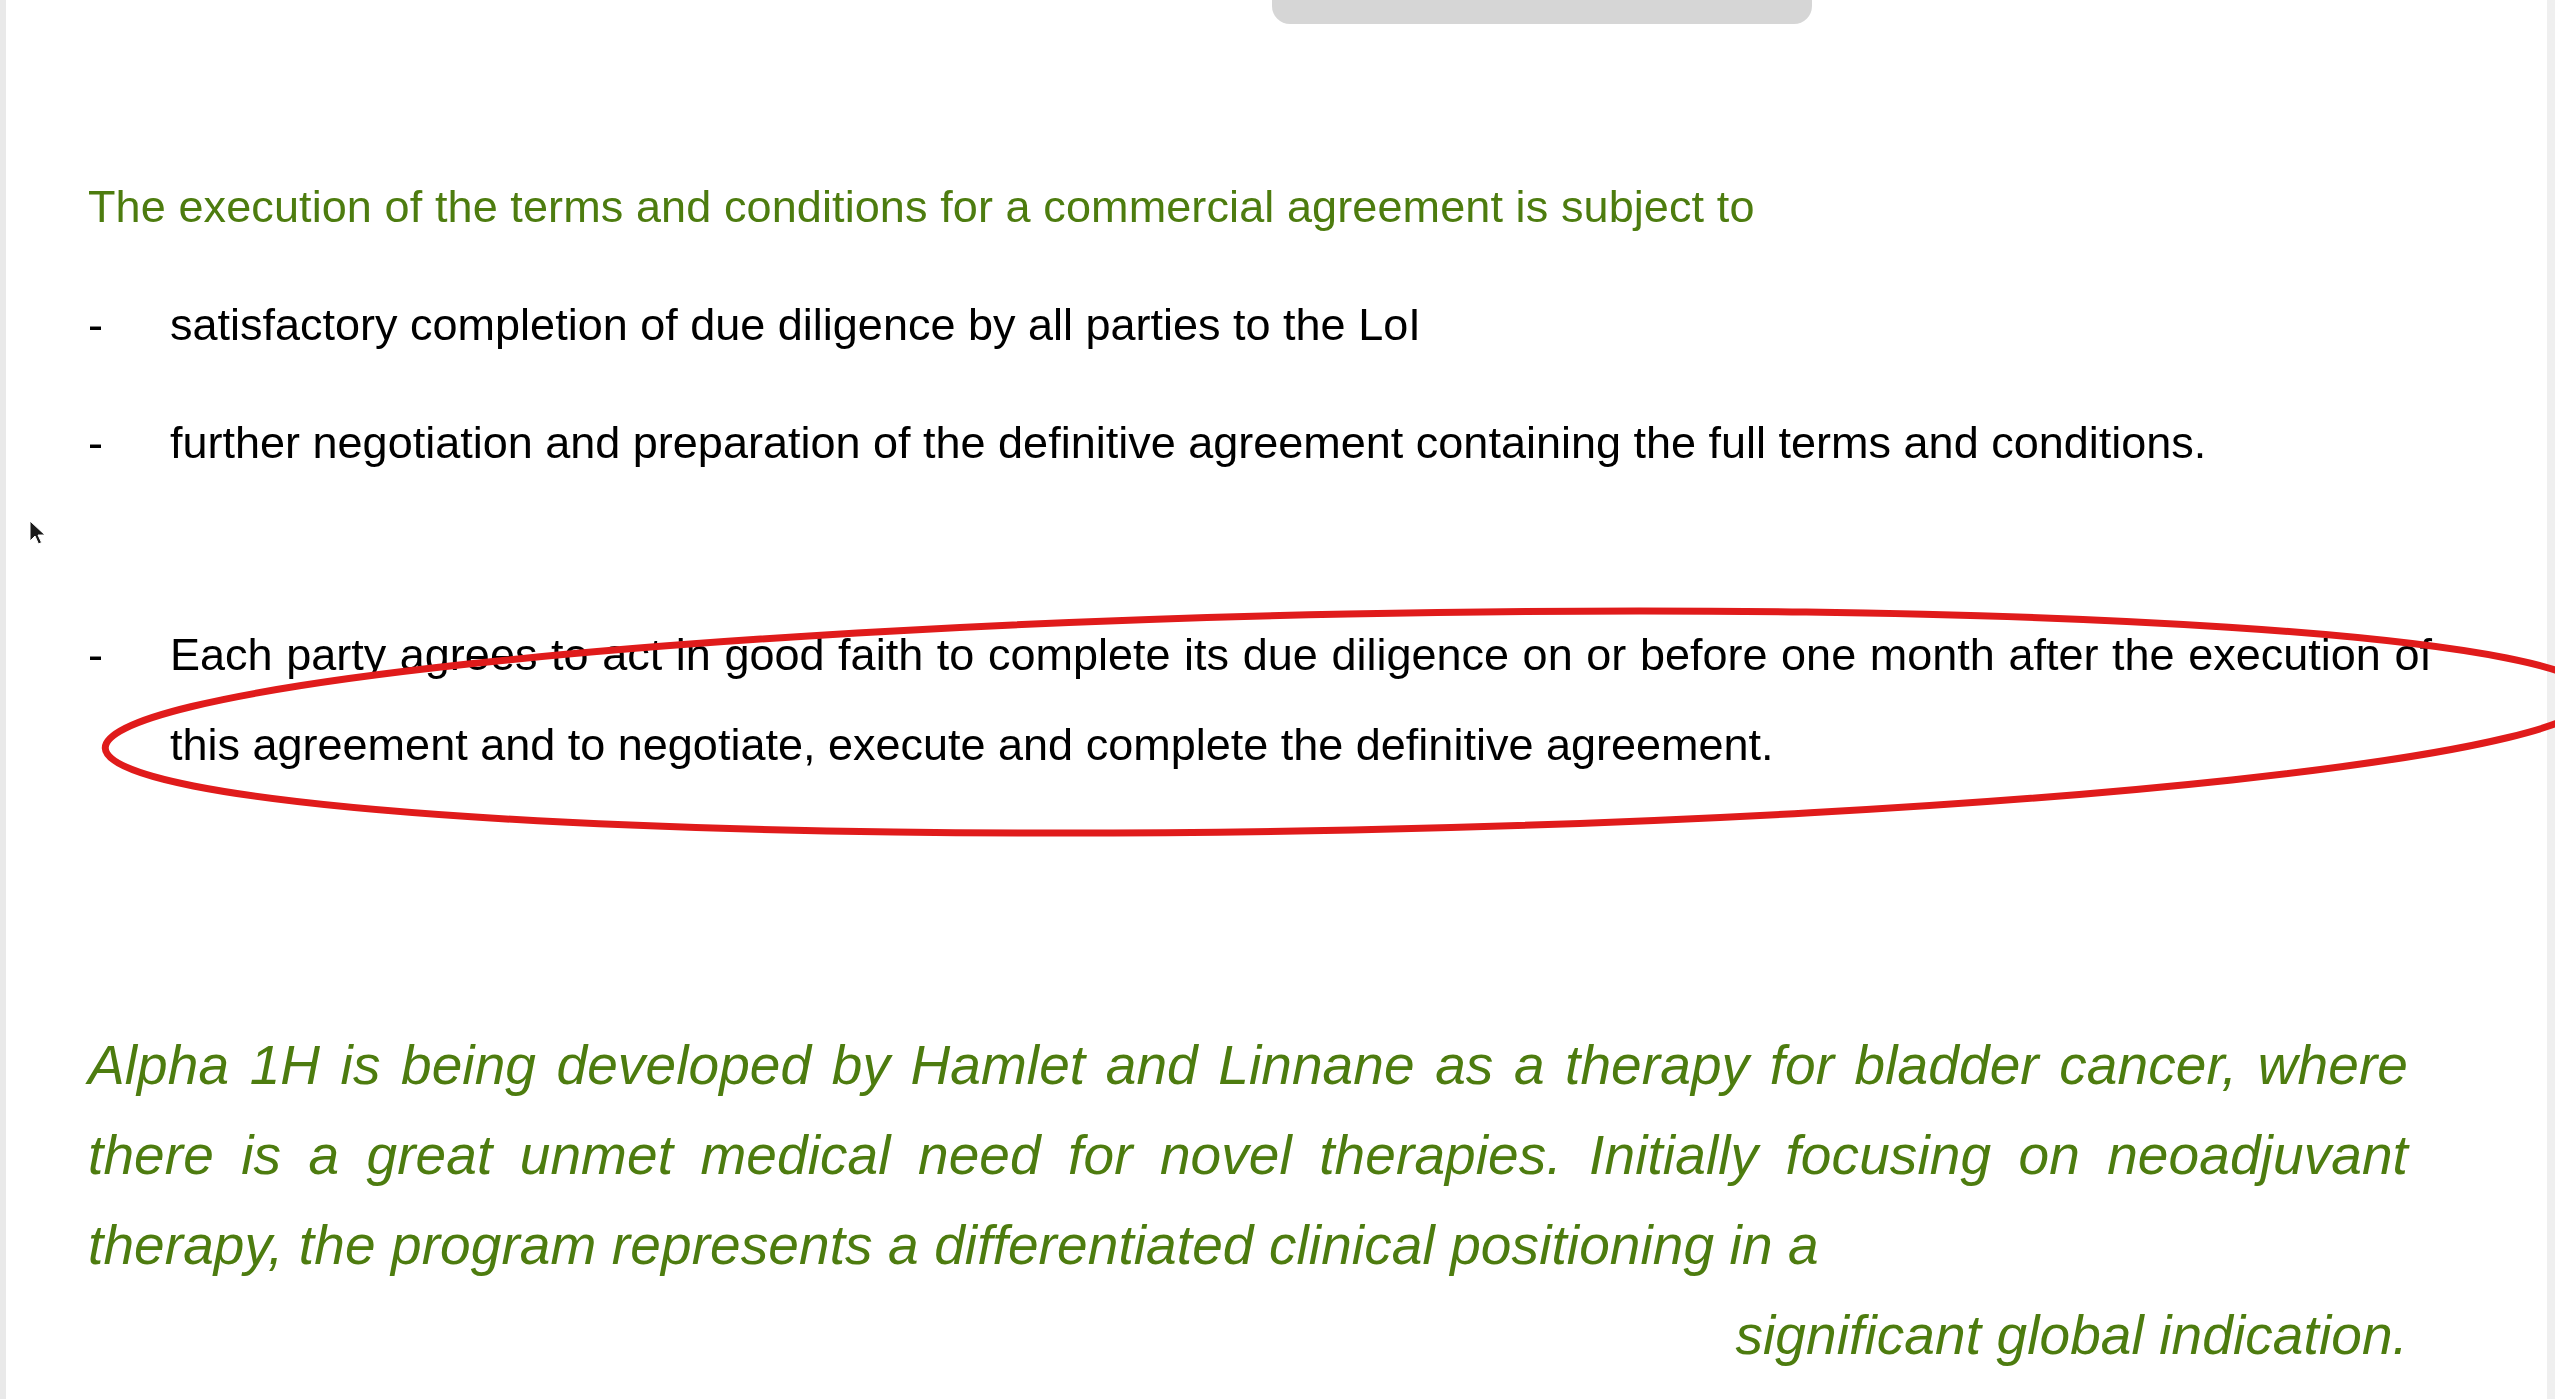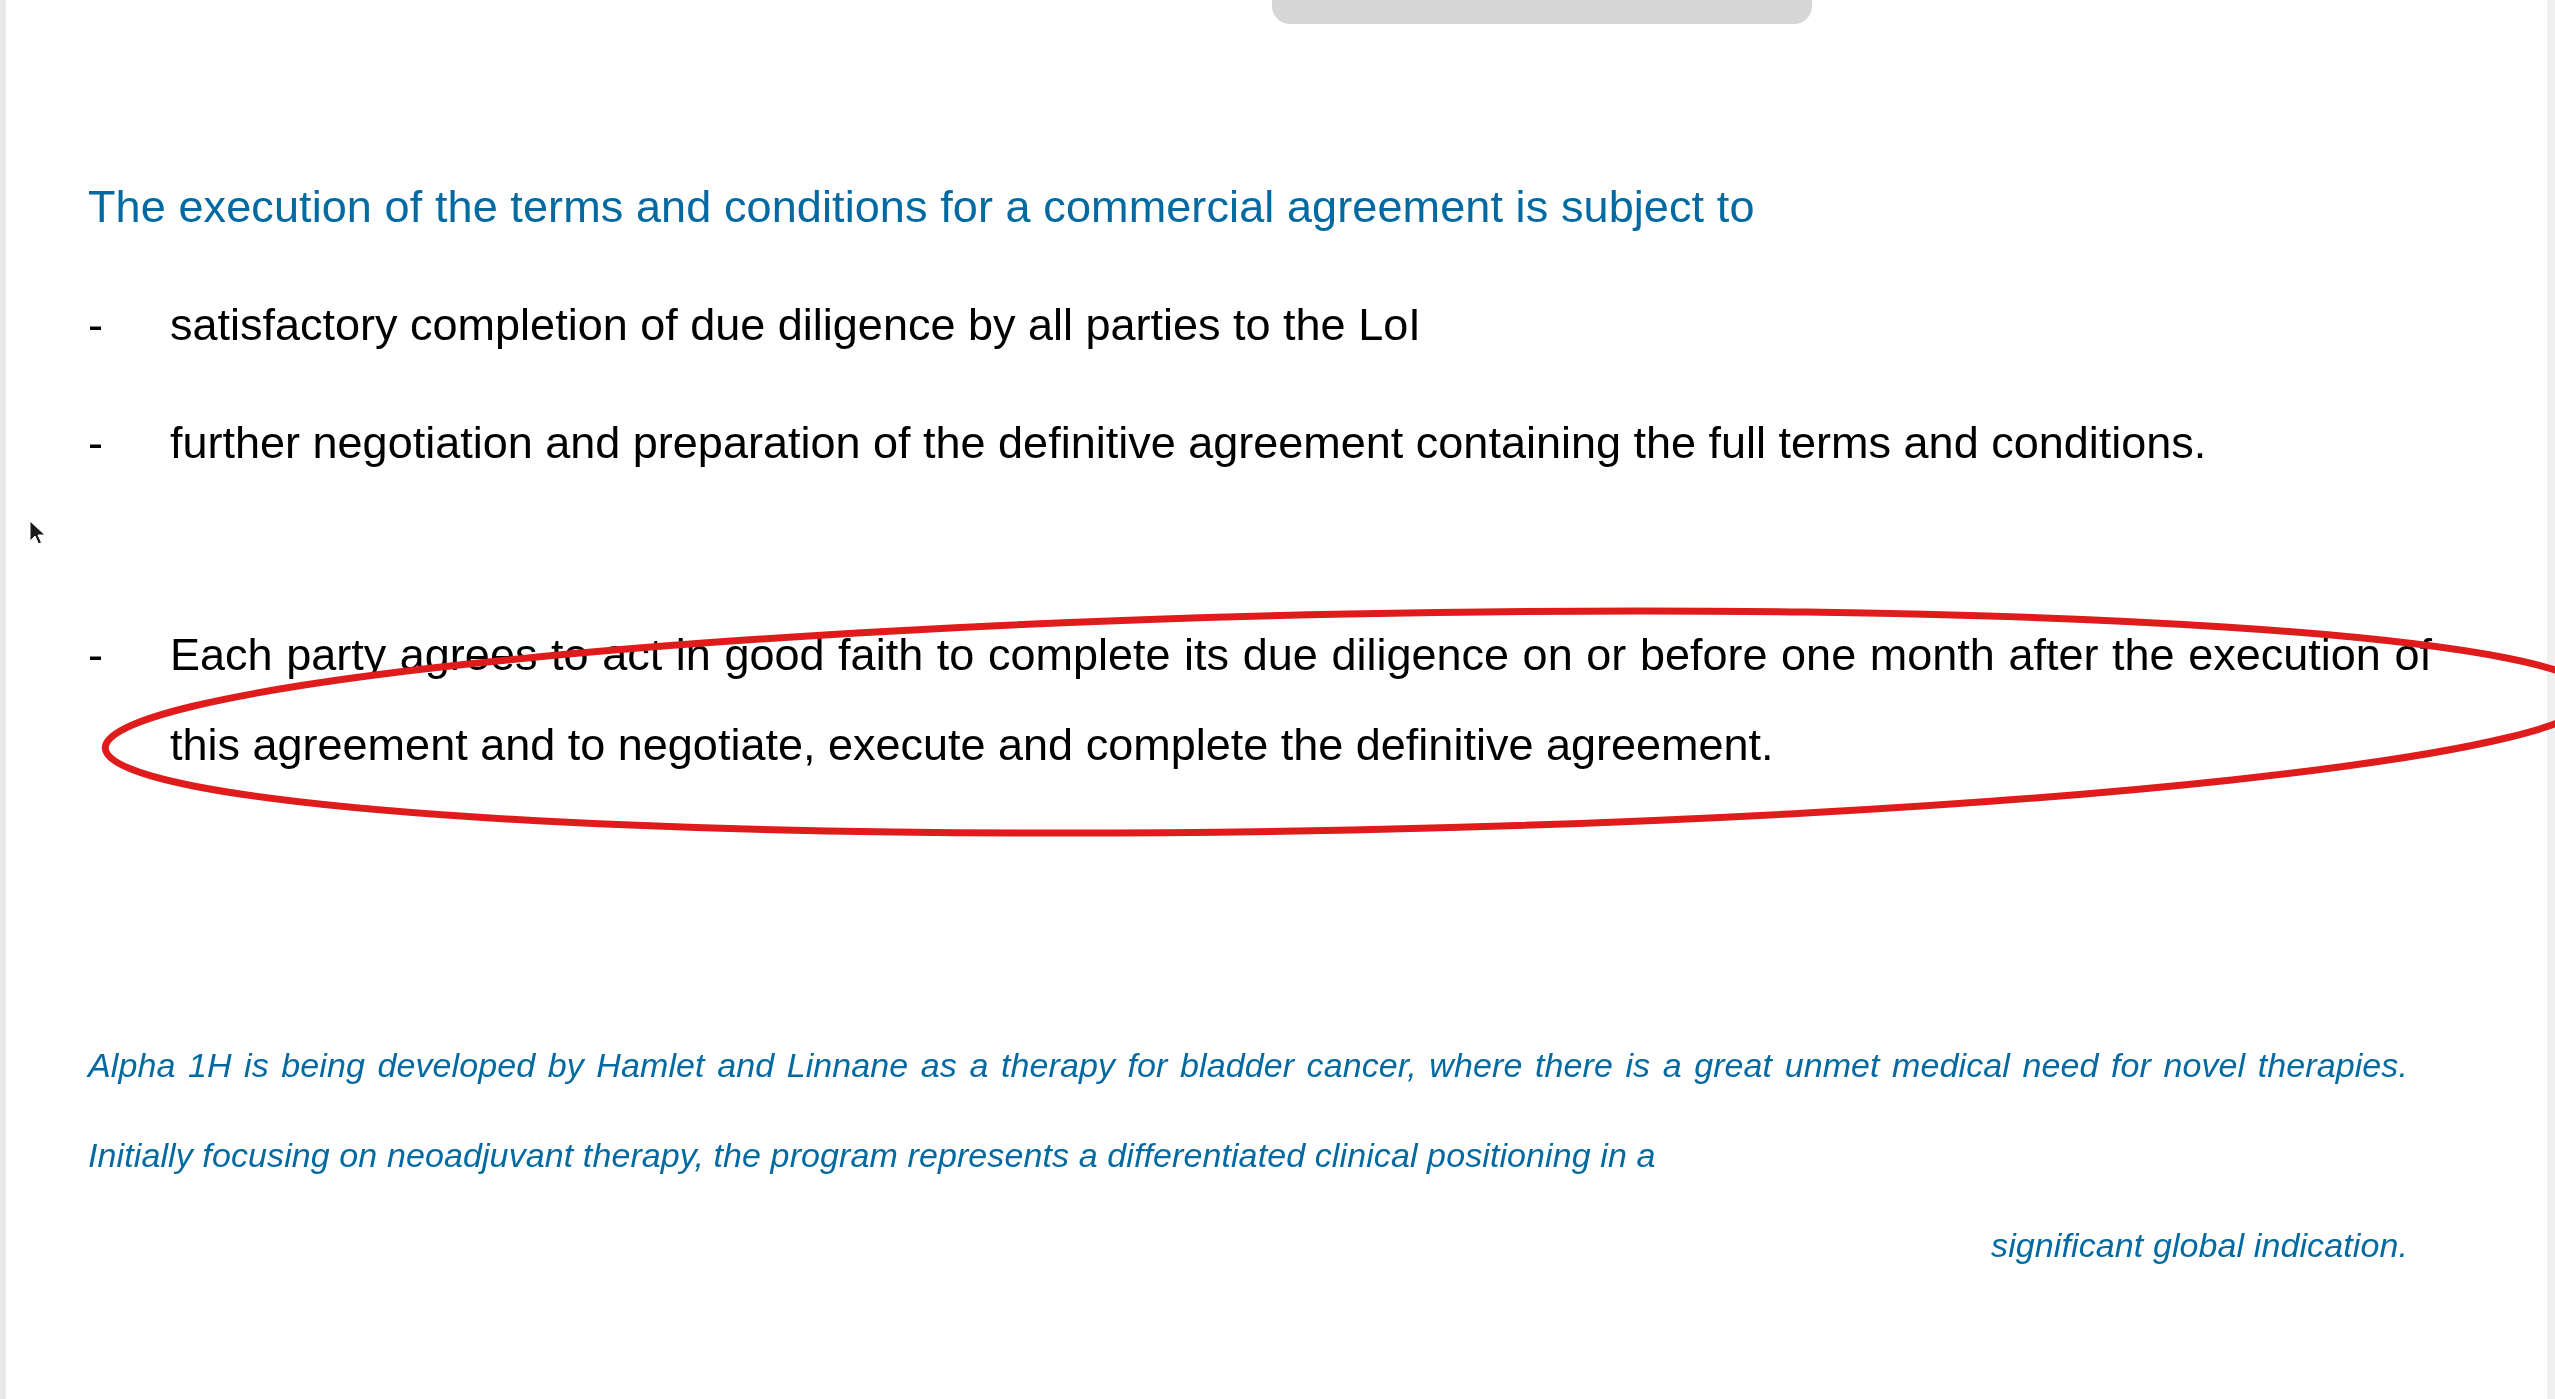--- a/index.html
+++ b/index.html
@@ -49,21 +49,21 @@
     left: 0;
     top: 0;
     width: 2555px;
     height: 1399px;
   }
 
   .para {
     position: absolute;
     font-size: 45px;
     line-height: 90px;
-    color: #0369a1;
+    color: #4d7c0f;
     letter-spacing: 0.1px;
   }
 
   #intro-line {
     left: 88px;
     top: 162px;
     width: 2300px;
   }
 
   .bullet-row {
@@ -100,21 +100,21 @@
   }
 
   #closing {
     left: 88px;
     top: 1020px;
     width: 2320px;
     font-style: italic;
     text-align: justify;
     text-justify: inter-word;
     line-height: 90px;
-    font-size: 34px;
+    font-size: 55px;
   }
   #closing .last-line {
     text-align: right;
   }
 
   
   #annotation-ellipse {
     position: absolute;
     left: 60px;
     top: 600px;

